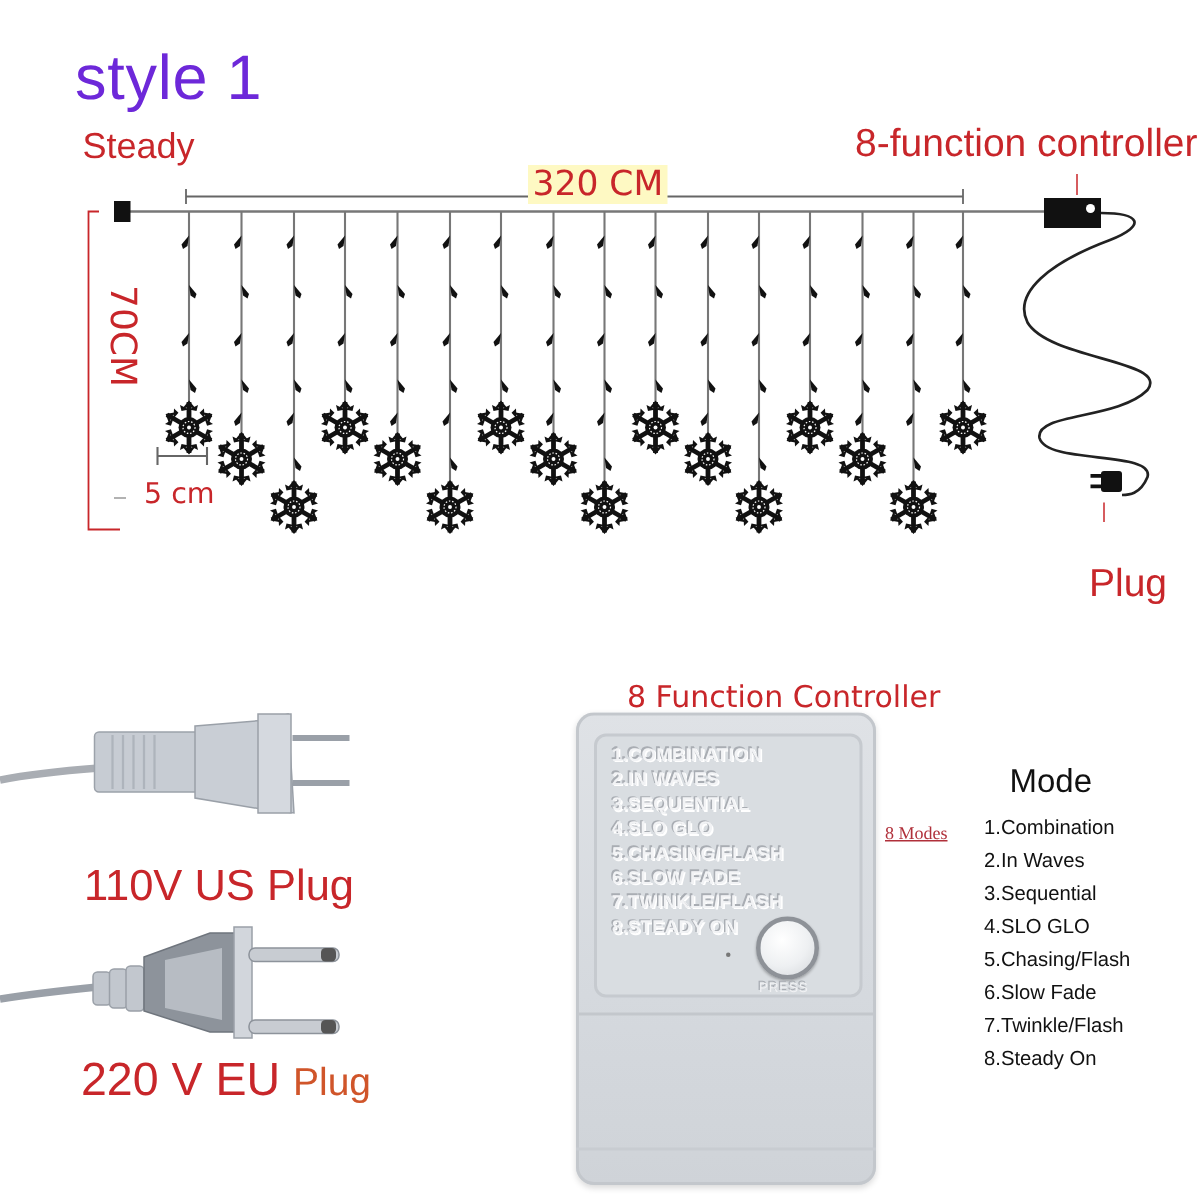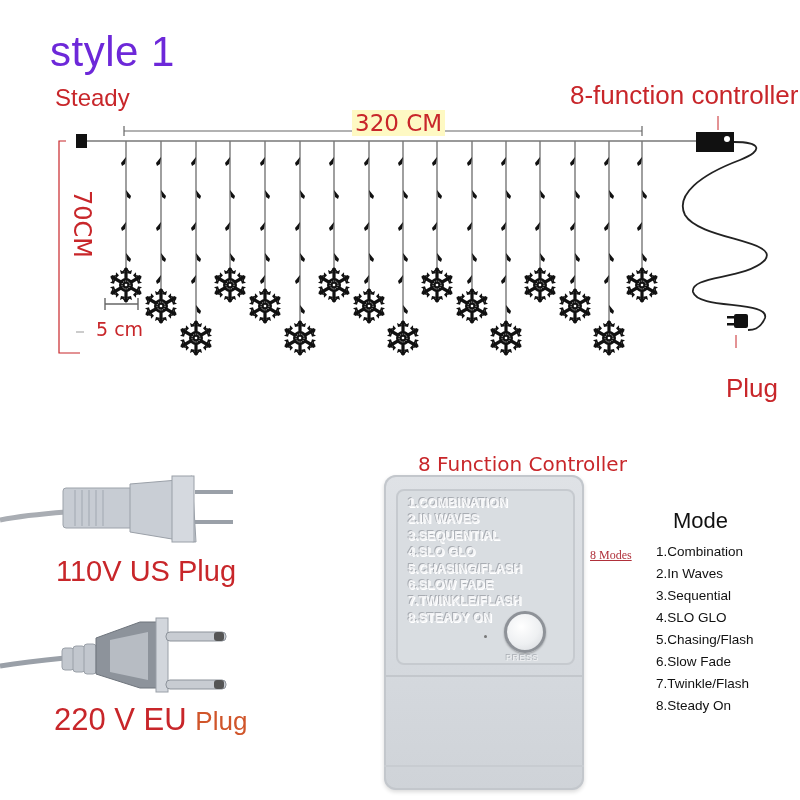--- a/index.html
+++ b/index.html
@@ -6,21 +6,21 @@
   body { width: 800px; height: 800px; position: relative; overflow: hidden; font-family: "Liberation Sans", sans-serif; }
   .abs { position: absolute; }
   .title { left: 50px; top: 28px; font-size: 42px; color: #6d28d9; letter-spacing: 0.5px; }
   .red { color: #c8262a; }
   .lbl-tail { left: 55px; top: 84px; font-size: 24px; }
   .lbl-ctrl { left: 540px; top: 80px; font-size: 26px; white-space: nowrap; margin-left: 30px; }
   .lbl-width { left: 352px; top: 110px; font-size: 23px; background: #fef9c3; padding: 0 3px; font-family: "DejaVu Sans", sans-serif; }
   .lbl-height { left: 48px; top: 190px; font-size: 24px; transform: rotate(90deg); transform-origin: left top; white-space: nowrap; font-family: "DejaVu Sans", sans-serif; left: 96px; }
   .lbl-5cm { left: 96px; top: 318px; font-size: 19px; font-family: "DejaVu Sans", sans-serif; text-align: center; }
   .lbl-plug { left: 726px; top: 373px; font-size: 26px; }
-  .lbl-us { left: 56px; top: 555px; font-size: 29px; white-space: nowrap; text-align: center; }
+  .lbl-us { left: 56px; top: 575px; font-size: 29px; white-space: nowrap; text-align: center; }
   .lbl-eu { left: 54px; top: 702px; font-size: 31px; white-space: nowrap; }
   .lbl-eu .sm { font-size: 26px; color: #d0552a; }
   .lbl-8fc { left: 418px; top: 452px; font-size: 20px; white-space: nowrap; font-family: "DejaVu Sans", sans-serif; }
   .diagram { left: 0; top: 0; }
   
   .device { left: 384px; top: 475px; width: 200px; height: 315px; background: linear-gradient(180deg,#dfe2e6 0%,#d5d9de 60%,#cfd3d8 100%); border-radius: 12px; box-shadow: inset 0 0 0 2px #c3c7cc, 0 2px 4px rgba(0,0,0,0.15); }
   .device-panel { position: absolute; left: 12px; top: 14px; width: 175px; height: 172px; border: 2px solid #c6cacf; border-radius: 8px; background: #d9dde1; }
   .device-list { position: absolute; left: 24px; top: 20px; margin: 0; padding: 0; list-style: none; }
   .device-list li { font-size: 12.3px; line-height: 16.4px; color: #f2f3f5; font-weight: bold; letter-spacing: 0.2px; text-shadow: -1px -1px 0 #a9adb3, 1px 1px 0 #ffffff; white-space: nowrap; }
   .press-btn { position: absolute; left: 120px; top: 136px; width: 36px; height: 36px; border-radius: 50%; background: radial-gradient(circle at 40% 35%, #ffffff 0%, #eef0f2 55%, #d4d7db 100%); border: 3px solid #8e9298; box-shadow: 0 1px 2px rgba(0,0,0,0.3); cursor: pointer; }

